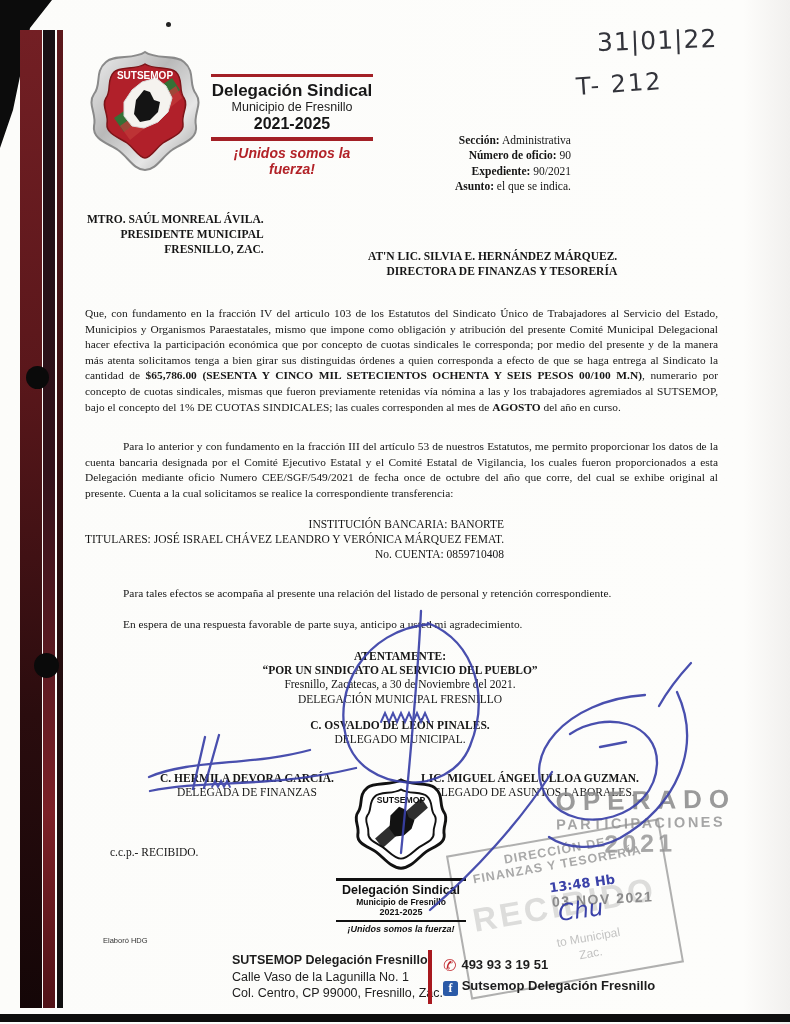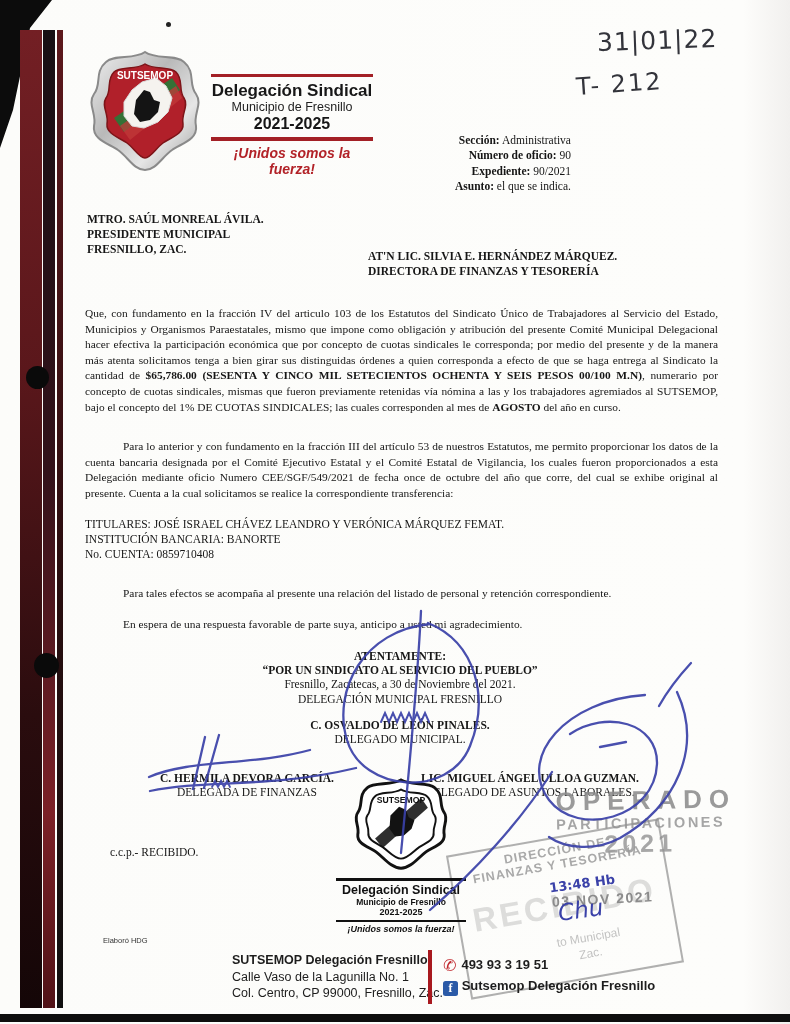--- a/index.html
+++ b/index.html
@@ -21,21 +21,21 @@
   .hdr-block{left:211px;top:74px;width:162px;text-align:center;}
   .hdr-title{font-size:17px;font-weight:bold;color:#171717;margin-top:4px;line-height:19px;}
   .hdr-sub{font-size:12.5px;color:#222;line-height:14px;}
   .hdr-period{font-size:16px;font-weight:bold;line-height:19px;margin-bottom:4px;}
   .hdr-slogan{font-size:14px;font-weight:bold;font-style:italic;color:#b22228;margin-top:4px;}
   .handw{color:#33343b;font-family:"DejaVu Sans",sans-serif;}
   
   .meta{left:455px;top:133px;font-size:11.5px;line-height:15.3px;}
   .meta .lbl{font-weight:bold;}
   
-  .blk{font-size:11.5px;line-height:15.4px;}
+  .blk{font-size:11.5px;line-height:15.4px;text-align:right;}
   .para{left:85px;width:633px;text-align:justify;font-size:11.4px;line-height:15.6px;}
   .ind{text-indent:38px;}
   .center-blk{text-align:center;font-size:11.5px;line-height:14.2px;}
   
   .operado{left:556px;top:787px;color:#8d8d8d;font-family:"Liberation Sans",sans-serif;transform:rotate(-1deg);opacity:.88;}
   .operado .l1{font-size:26px;font-weight:900;letter-spacing:7px;line-height:26px;}
   .operado .l2{font-size:14.5px;font-weight:800;letter-spacing:2.5px;color:#9a9a9a;line-height:16px;margin-top:2px;}
   .operado .l3{font-size:25px;font-weight:700;letter-spacing:4px;color:#9c9c9c;margin-left:48px;line-height:24px;}
   .recibox{left:457px;top:836px;width:212px;height:142px;border:2.5px solid rgba(145,145,145,.72);transform:rotate(-10deg);color:#9b9b9b;font-family:"Liberation Sans",sans-serif;text-align:center;}
   .recibox .t1{font-size:12.5px;font-weight:700;letter-spacing:1px;margin-top:5px;opacity:.85;}
@@ -118,22 +118,22 @@
   <div class="abs blk b" style="left:368px;top:249px;line-height:14.6px;">
     <div>AT'N LIC. SILVIA E. HERNÁNDEZ MÁRQUEZ.</div>
     <div>DIRECTORA DE FINANZAS Y TESORERÍA</div>
   </div>
 
   <p class="abs para" style="top:306px;margin:0;"><span>Que, con fundamento en la fracción IV del articulo 103 de los Estatutos del Sindicato Único de Trabajadores al Servicio del Estado, Municipios y Organismos Paraestatales, mismo que impone como obligación y atribución del presente Comité Municipal Delegacional hacer efectiva la participación económica que por concepto de cuotas sindicales le corresponda; por medio del presente y de la manera más atenta solicitamos tenga a bien girar sus distinguidas órdenes a quien corresponda a efecto de que se haga entrega al Sindicato la cantidad de </span><span class="b">$65,786.00 (SESENTA Y CINCO MIL SETECIENTOS OCHENTA Y SEIS PESOS 00/100 M.N)</span><span>, numerario por concepto de cuotas sindicales, mismas que fueron previamente retenidas vía nómina a las y los trabajadores agremiados al SUTSEMOP, bajo el concepto del 1% DE CUOTAS SINDICALES; las cuales corresponden al mes de </span><span class="b">AGOSTO</span><span> del año en curso.</span></p>
 
   <p class="abs para ind" style="top:439px;margin:0;">Para lo anterior y con fundamento en la fracción III del artículo 53 de nuestros Estatutos, me permito proporcionar los datos de la cuenta bancaria designada por el Comité Ejecutivo Estatal y el Comité Estatal de Vigilancia, los cuales fueron proporcionados a esta Delegación mediante oficio Numero CEE/SGF/549/2021 de fecha once de octubre del año que corre, del cual se exhibe original al presente. Cuenta a la cual solicitamos se realice la correspondiente transferencia:</p>
 
   <div class="abs blk" style="left:85px;top:517px;line-height:15.2px;">
+    <div>INSTITUCIÓN BANCARIA: BANORTE</div>
     <div>TITULARES: JOSÉ ISRAEL CHÁVEZ LEANDRO Y VERÓNICA MÁRQUEZ FEMAT.</div>
-    <div>INSTITUCIÓN BANCARIA: BANORTE</div>
     <div>No. CUENTA: 0859710408</div>
   </div>
 
   <p class="abs para ind" style="top:586px;margin:0;">Para tales efectos se acompaña al presente una relación del listado de personal y retención correspondiente.</p>
   <p class="abs para ind" style="top:617px;margin:0;">En espera de una respuesta favorable de parte suya, anticipo a usted mi agradecimiento.</p>
 
   <div class="abs center-blk" style="left:160px;top:649px;width:480px;">
     <div class="b">ATENTAMENTE:</div>
     <div class="b">“POR UN SINDICATO AL SERVICIO DEL PUEBLO”</div>
     <div>Fresnillo, Zacatecas, a 30 de Noviembre del 2021.</div>

